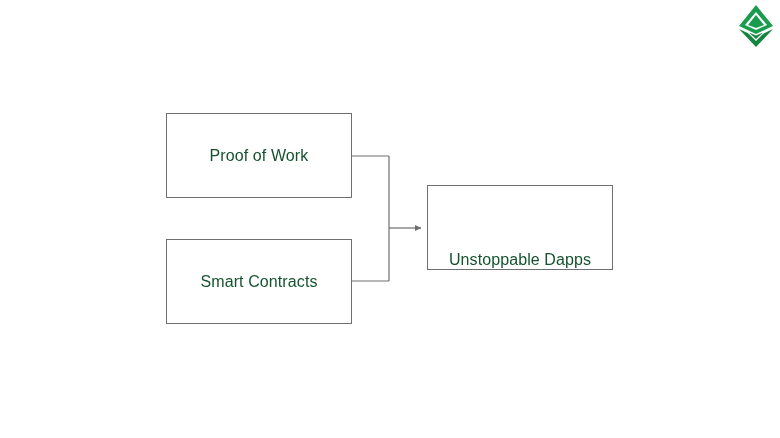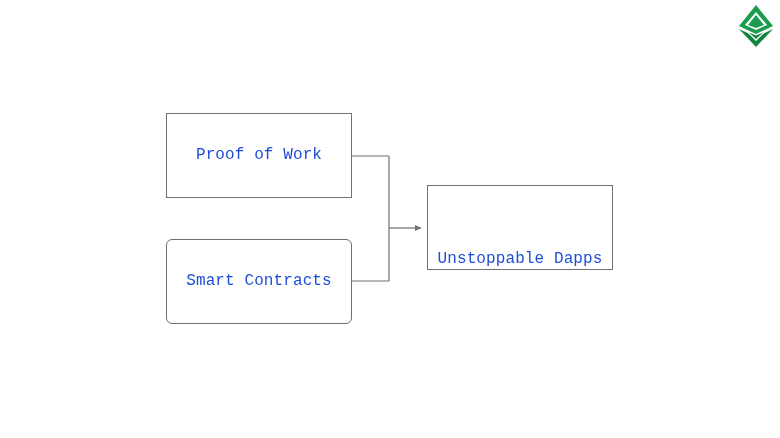--- a/index.html
+++ b/index.html
@@ -29,31 +29,31 @@
     box-sizing: border-box;
     width: 186px;
     height: 85px;
     border: 1px solid #6f6f6f;
     background: #ffffff;
     display: flex;
     align-items: center;
     justify-content: center;
   }
   .node-label {
-    font-family: Liberation Mono, monospace;
+    font-family: Liberation Sans, sans-serif;
     font-size: 16px;
     font-weight: 400;
-    color: #1d4ed8;
+    color: #14532d;
     line-height: 1.2;
     text-align: center;
     letter-spacing: 0.1px;
     white-space: nowrap;
   }
   #node-pow   { left: 166px; top: 113px; }
-  #node-sc    { left: 166px; top: 239px; border-radius: 6px; }
+  #node-sc    { left: 166px; top: 239px; }
   #node-dapps { left: 427px; top: 185px; align-items: flex-end; }
 
   .connector-svg {
     position: absolute;
     left: 0;
     top: 0;
     width: 780px;
     height: 438px;
     pointer-events: none;
   }

